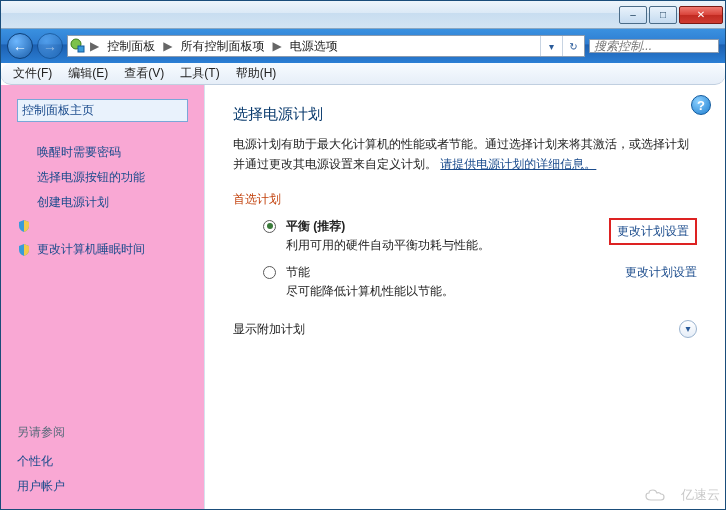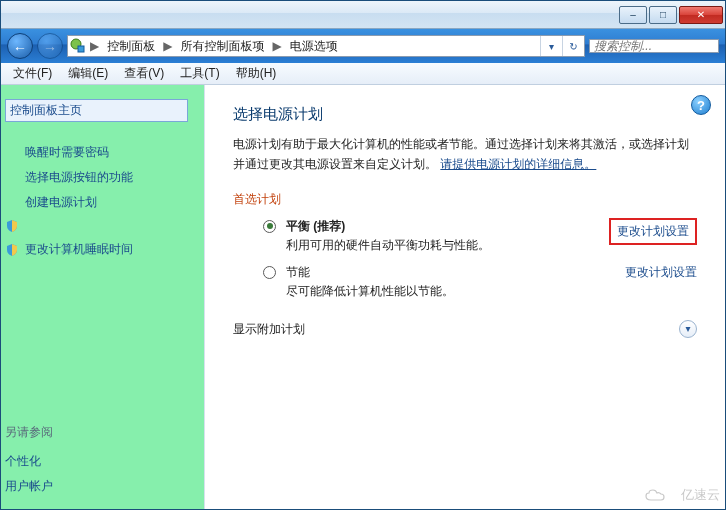--- a/index.html
+++ b/index.html
@@ -107,32 +107,33 @@
     font-size: 12px; font-style: italic; color: #888;
     padding: 0 4px; background: transparent;
     font-family: inherit;
   }
   .menubar {
     height: 22px;
     background: linear-gradient(to bottom, #f7fbff, #e6eef8);
     border-bottom: 1px solid #c0cfe0;
     display: flex; align-items: center;
     padding: 0 4px;
+    border-radius: 10px;
   }
   .menuitem {
     padding: 2px 8px; color: #222;
   }
   .body {
     flex: 1; display: flex; overflow: hidden;
   }
   .sidebar {
     width: 204px;
-    background: #86efac;
+    background: #f9a8d4;
     border-right: 1px solid #d6e1ee;
-    padding: 14px 16px 10px 4px;
+    padding: 14px 16px 10px 16px;
     display: flex; flex-direction: column;
     position: relative;
   }
   .sidebar-bottom { margin-top: auto; padding-top: 10px; }
   .cp-home {
     display: inline-block;
     padding: 2px 4px;
     border: 1px solid #7aa7d8;
     color: #1a4b8c;
     margin-bottom: 18px;

